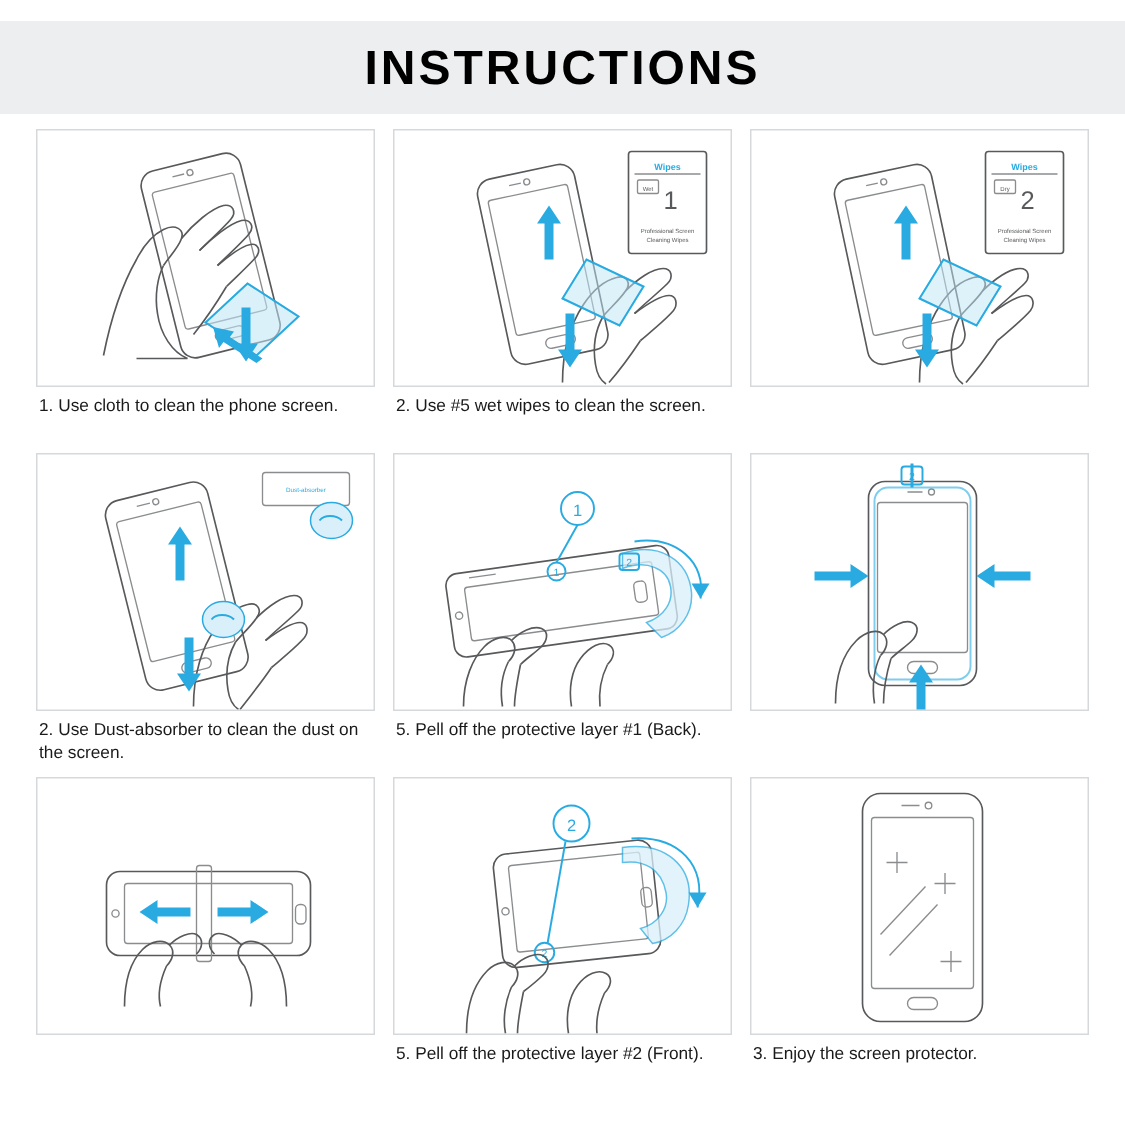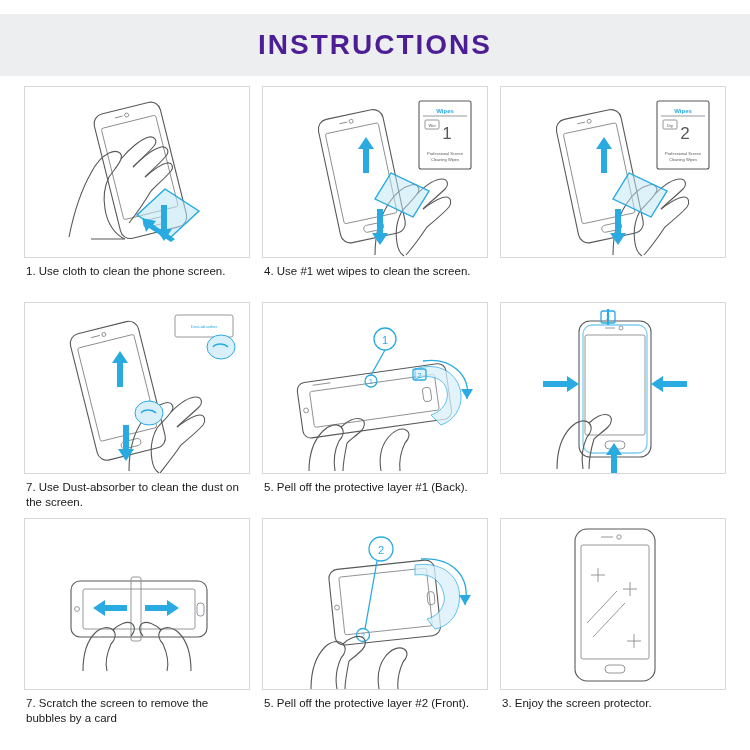--- a/index.html
+++ b/index.html
@@ -26,24 +26,24 @@
     left: 0;
     top: 14px;
     width: 750px;
     height: 62px;
     background: #eceef0;
     display: flex;
     align-items: center;
     justify-content: center;
   }
   .header-title {
-    font-size: 28px;
+    font-size: 32px;
     font-weight: bold;
     letter-spacing: 2px;
-    color: #4c1d95;
+    color: #000000;
     font-family: "Liberation Sans", sans-serif;
   }
   
   .grid {
     position: absolute;
     left: 24px;
     top: 86px;
     width: 702px;
     display: grid;
     grid-template-columns: repeat(3, 226px);
@@ -155,21 +155,21 @@
 
           <path class="blue-fill-light" d="M112 112 L150 130 L166 104 L128 86 Z" opacity="0.5"></path>
           <path class="blue-stroke" d="M112 112 L150 130 L166 104 L128 86 Z"></path>
 
           <g class="blue">
             <path d="M100 86 L100 62 L95 62 L103 50 L111 62 L106 62 L106 86 Z"></path>
             <path d="M114 122 L114 146 L109 146 L117 158 L125 146 L120 146 L120 122 Z"></path>
           </g>
         </svg>
       </div>
-      <div class="caption">4. Use #1 wet wipes to clean the screen.</div>
+      <div class="caption">2. Use #5 wet wipes to clean the screen.</div>
     </div>
 
     <div class="cell">
       <div class="panel">
         <svg width="226" height="172" viewBox="0 0 226 172">
           <g transform="rotate(-12 100 90)">
             <rect class="ln white-fill" x="66" y="26" width="66" height="126" rx="10"></rect>
             <rect class="ln-thin" x="72" y="40" width="54" height="92" rx="2"></rect>
             <circle class="ln-thin" cx="100" cy="33" r="2"></circle>
             <line class="ln-thin" x1="88" y1="33" x2="96" y2="33"></line>
@@ -224,21 +224,21 @@
 
           <ellipse class="blue-fill-lighter" cx="124" cy="110" rx="14" ry="12"></ellipse>
           <path class="blue-stroke" d="M116 110 C119 106 127 106 131 110"></path>
 
           <g class="blue">
             <path d="M92 84 L92 60 L87 60 L95 48 L103 60 L98 60 L98 84 Z"></path>
             <path d="M98 122 L98 146 L93 146 L101 158 L109 146 L104 146 L104 122 Z"></path>
           </g>
         </svg>
       </div>
-      <div class="caption">7. Use Dust-absorber to clean the dust on the screen.</div>
+      <div class="caption">2. Use Dust-absorber to clean the dust on the screen.</div>
     </div>
 
     <div class="cell">
       <div class="panel">
         <svg width="226" height="172" viewBox="0 0 226 172">
 
           <g transform="rotate(-8 110 95)">
             <rect class="ln white-fill" x="36" y="70" width="150" height="56" rx="8"></rect>
             <rect class="ln-thin" x="48" y="80" width="126" height="36" rx="2"></rect>
             <circle class="ln-thin" cx="42" cy="98" r="2.4"></circle>
@@ -319,21 +319,20 @@
           </g>
 
           <path class="ln" d="M58 152 C58 134 62 122 70 114 C76 108 84 107 88 111 C92 115 90 121 86 125"></path>
           <path class="ln" d="M88 111 C94 105 102 102 106 104 C111 107 110 113 106 117"></path>
           <path class="ln" d="M86 125 C82 134 80 144 82 152"></path>
           <path class="ln" d="M166 152 C166 134 162 122 154 114 C148 108 140 107 136 111 C132 115 134 121 138 125"></path>
           <path class="ln" d="M136 111 C130 105 122 102 118 104 C113 107 114 113 118 117"></path>
           <path class="ln" d="M138 125 C142 134 144 144 142 152"></path>
         </svg>
       </div>
-      <div class="caption">7. Scratch the screen to remove the bubbles by a card</div>
     </div>
 
     <div class="cell">
       <div class="panel">
         <svg width="226" height="172" viewBox="0 0 226 172">
 
           <g transform="rotate(-6 118 96)">
             <rect class="ln white-fill" x="70" y="46" width="106" height="76" rx="9"></rect>
             <rect class="ln-thin" x="80" y="54" width="88" height="58" rx="2"></rect>
             <circle class="ln-thin" cx="75" cy="84" r="2.4"></circle>

